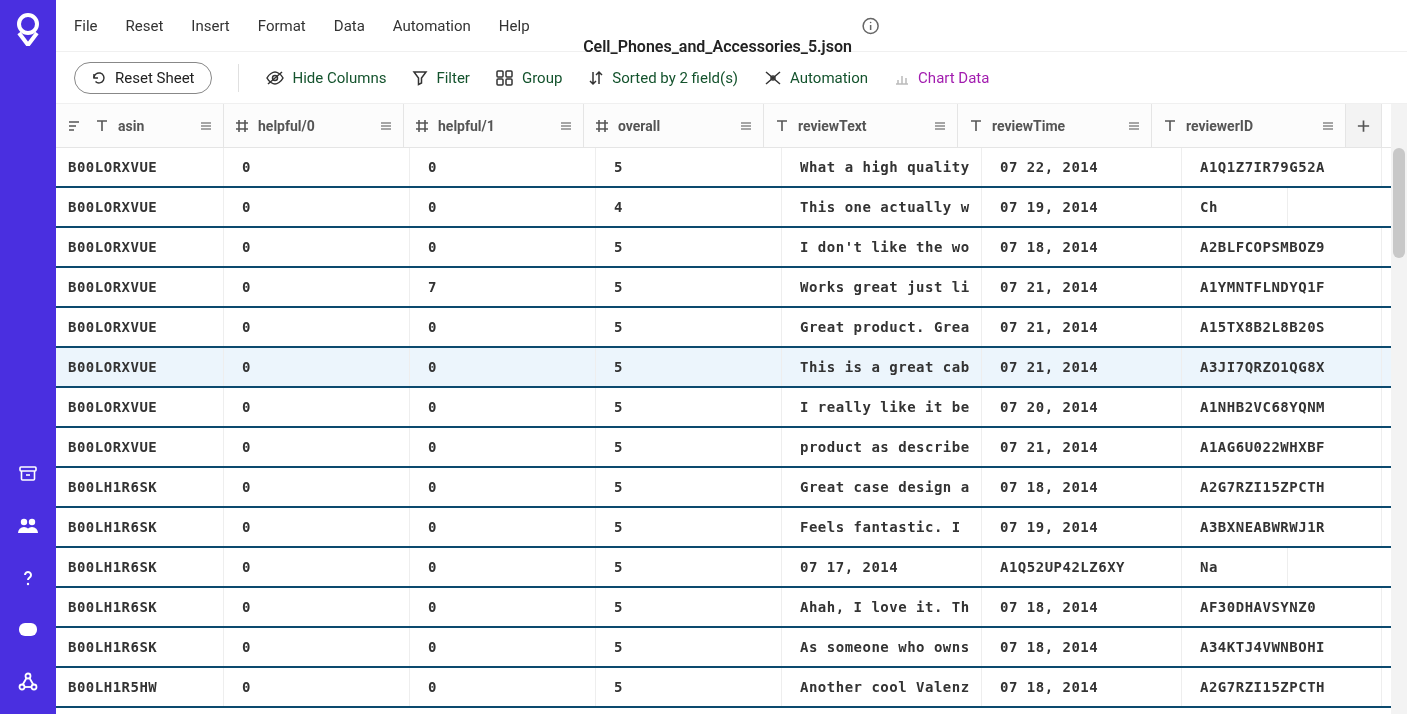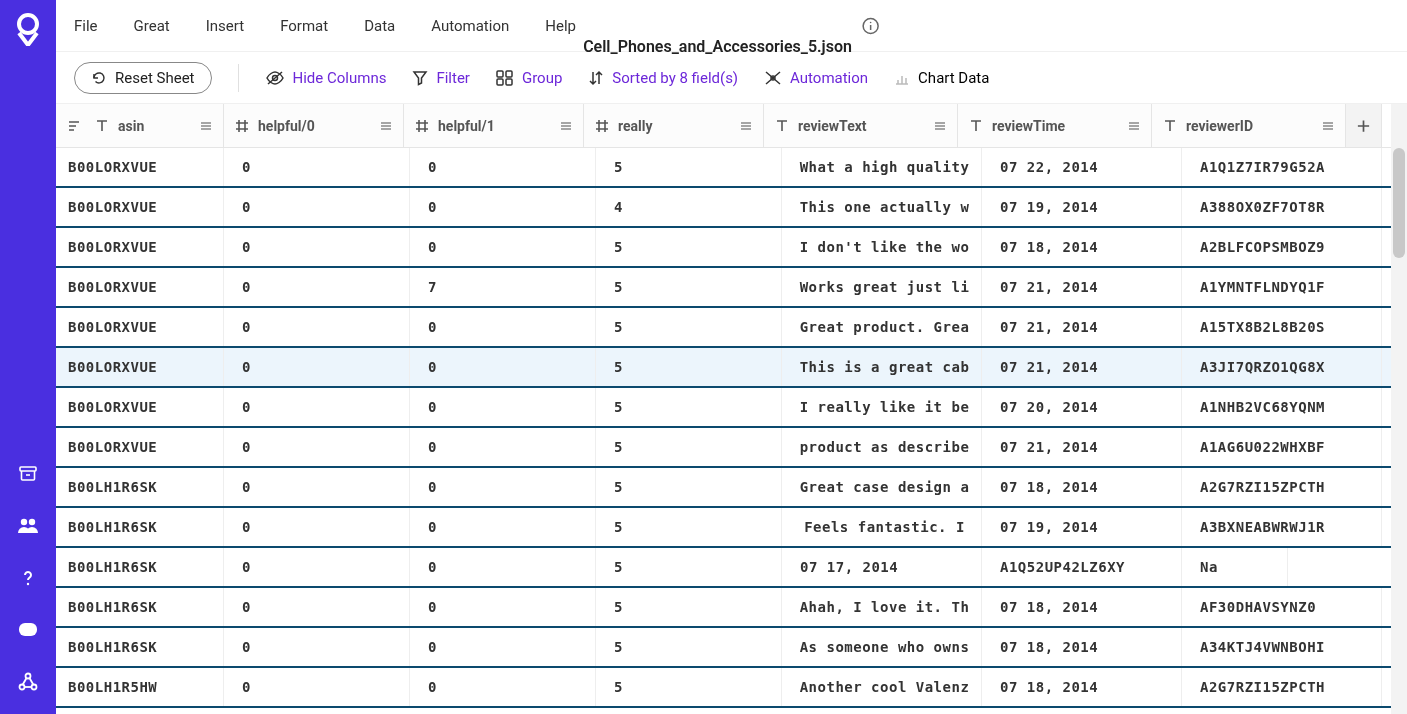--- a/index.html
+++ b/index.html
@@ -37,21 +37,21 @@
   flex-direction: column;
   background: #fff;
   min-width: 0;
 }
 
 .menubar {
   height: 52px;
   display: flex;
   align-items: center;
   padding: 0 18px;
-  gap: 36px;
+  gap: 28px;
   border-bottom: 1px solid #f0f0f0;
 }
 .menubar .menu-item {
   color: #333;
   cursor: pointer;
   font-size: 15px;
 }
 .menubar .title-wrap {
   margin-left: auto;
   margin-right: auto;
@@ -74,23 +74,23 @@
 }
 .toolbar .reset-btn {
   display: flex; align-items: center; gap: 8px;
   border: 1px solid #888; border-radius: 18px;
   padding: 6px 16px; cursor: pointer;
   font-size: 15px;
 }
 .toolbar .divider { width: 1px; height: 28px; background: #e0e0e0; }
 .toolbar .tool {
   display: flex; align-items: center; gap: 8px;
-  cursor: pointer; color: #6d28d9; font-size: 15px;
-}
-.toolbar .tool.disabled { color: #000000; }
+  cursor: pointer; color: #14532d; font-size: 15px;
+}
+.toolbar .tool.disabled { color: #a21caf; }
 
 .grid-wrap {
   flex: 1;
   overflow: hidden;
   position: relative;
   font-weight: bold;
 }
 .grid {
   display: flex;
   flex-direction: column;
@@ -139,21 +139,21 @@
   font-size: 14px;
   letter-spacing: 0.5px;
   color: #333;
   flex-shrink: 0;
 }
 
 .c0 { width: 168px; }
 .c1 { width: 180px; }
 .c2 { width: 180px; }
 .c3 { width: 180px; }
-.c4 { width: 194px; justify-content: center; }
+.c4 { width: 194px; }
 .c5 { width: 194px; }
 .c6 { width: 194px; }
 .c7 { width: 100px; }
 .cAdd { width: 36px; }
 
 .scrollbar-track {
   position: absolute;
   right: 0; top: 0;
   width: 16px; height: 100%;
   background: #f3f3f3;
@@ -214,21 +214,21 @@
       <path d="M12.5 7 L16.5 14"></path>
       <path d="M7.5 16 L14.5 16"></path>
     </svg>
   </div>
 </div>
 
 <div class="main">
 
   <div class="menubar" style="position:relative;">
     <span class="menu-item">File</span>
-    <span class="menu-item">Great</span>
+    <span class="menu-item">Reset</span>
     <span class="menu-item">Insert</span>
     <span class="menu-item">Format</span>
     <span class="menu-item">Data</span>
     <span class="menu-item">Automation</span>
     <span class="menu-item">Help</span>
     <div class="title-wrap">
       <span class="title">Cell_Phones_and_Accessories_5.json</span>
       <span>
         <svg width="18" height="18" viewBox="0 0 18 18" fill="none" stroke="#666" stroke-width="1.5">
           <circle cx="9" cy="9" r="7.5"></circle>
@@ -269,21 +269,21 @@
         <rect x="1" y="9" width="6" height="6" rx="1"></rect>
         <rect x="10" y="9" width="6" height="6" rx="1"></rect>
       </svg>
       <span>Group</span>
     </div>
     <div class="tool">
       <svg width="16" height="16" viewBox="0 0 16 16" fill="none" stroke="#333" stroke-width="1.5">
         <path d="M5 2 v12 M2 11 l3 3 l3-3"></path>
         <path d="M11 14 v-12 M8 5 l3-3 l3 3"></path>
       </svg>
-      <span>Sorted by 8 field(s)</span>
+      <span>Sorted by 2 field(s)</span>
     </div>
     <div class="tool">
       <svg width="18" height="16" viewBox="0 0 18 16" fill="none" stroke="#333" stroke-width="1.5">
         <path d="M2 2 L16 14 M2 14 L16 2"></path>
         <circle cx="9" cy="8" r="2"></circle>
       </svg>
       <span>Automation</span>
     </div>
     <div class="tool disabled">
       <svg width="16" height="16" viewBox="0 0 16 16" fill="none" stroke="#bbb" stroke-width="1.5">
@@ -340,21 +340,21 @@
                 <path d="M2 4h10M2 7h10M2 10h10"></path>
               </svg>
           </span>
         </div>
         <div class="col-h c3">
           <span class="type-icon">
             <svg width="16" height="16" viewBox="0 0 16 16" fill="none" stroke="#555" stroke-width="1.6">
                 <path d="M5 2v12M11 2v12M2 5h12M2 11h12"></path>
               </svg>
           </span>
-          <span class="label">really</span>
+          <span class="label">overall</span>
           <span class="menu-dots">
             <svg width="14" height="14" viewBox="0 0 14 14" stroke="#888" stroke-width="1.4">
                 <path d="M2 4h10M2 7h10M2 10h10"></path>
               </svg>
           </span>
         </div>
         <div class="col-h c4">
           <span class="type-icon">
             <svg width="16" height="16" viewBox="0 0 16 16" fill="none" stroke="#555" stroke-width="1.6">
                 <path d="M3 3 h10 M8 3 v10"></path>
@@ -412,21 +412,20 @@
             <div class="cell c6">A1Q1Z7IR79G52A</div>
             <div class="cell c7">Ar</div>
           </div>
           <div class="row">
             <div class="cell c0">B00LORXVUE</div>
             <div class="cell c1">0</div>
             <div class="cell c2">0</div>
             <div class="cell c3">4</div>
             <div class="cell c4">This one actually w</div>
             <div class="cell c5">07 19, 2014</div>
-            <div class="cell c6">A388OX0ZF7OT8R</div>
             <div class="cell c7">Ch</div>
           </div>
           <div class="row">
             <div class="cell c0">B00LORXVUE</div>
             <div class="cell c1">0</div>
             <div class="cell c2">0</div>
             <div class="cell c3">5</div>
             <div class="cell c4">I don't like the wo</div>
             <div class="cell c5">07 18, 2014</div>
             <div class="cell c6">A2BLFCOPSMBOZ9</div>

